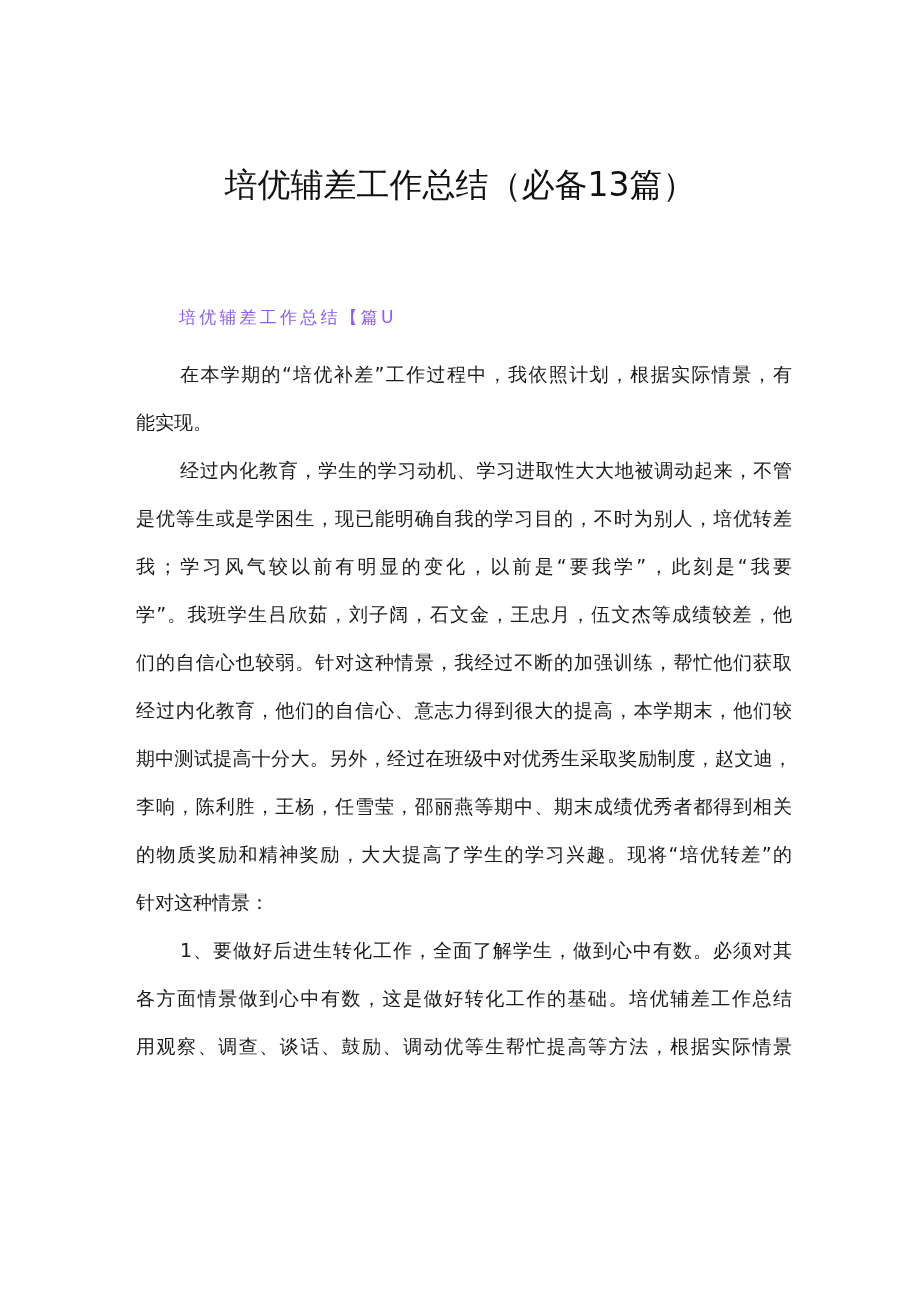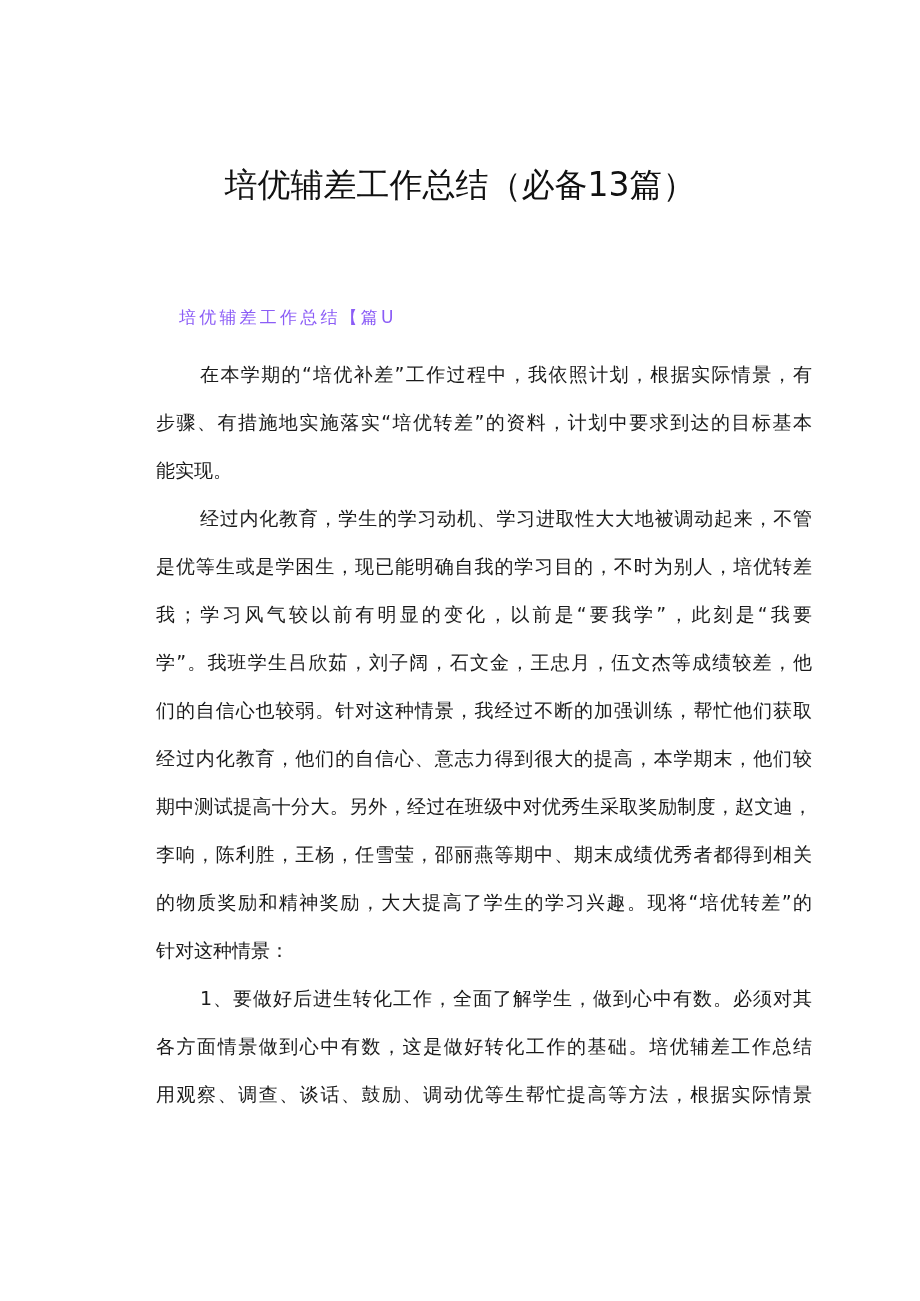--- a/index.html
+++ b/index.html
@@ -43,21 +43,20 @@
       color: #8b5cf6;
       letter-spacing: 3.2px;
       white-space: nowrap;
       margin-top: 36px;
     }
     .body-text {
       position: absolute;
       left: 136px;
       width: 660px;
       top: 356px;
-      margin-left: 20px;
     }
     .line {
       display: block;
       height: 48px;
       line-height: 36px;
       font-size: 19px;
       color: #1a1a1a;
       white-space: nowrap;
       text-align: justify;
       text-align-last: justify;
@@ -74,21 +73,20 @@
 </head>
 <body>
 
 <div class="page">
   <div class="title">培优辅差工作总结（必备13篇）</div>
   <div class="subtitle">培优辅差工作总结【篇U</div>
 
   <div class="body-text">
 
     <span class="line first">在本学期的“培优补差”工作过程中，我依照计划，根据实际情景，有</span>
-    <span class="line">步骤、有措施地实施落实“培优转差”的资料，计划中要求到达的目标基本</span>
     <span class="line last">能实现。</span>
 
     <span class="line first">经过内化教育，学生的学习动机、学习进取性大大地被调动起来，不管</span>
     <span class="line">是优等生或是学困生，现已能明确自我的学习目的，不时为别人，培优转差</span>
     <span class="line">我；学习风气较以前有明显的变化，以前是“要我学”，此刻是“我要</span>
     <span class="line">学”。我班学生吕欣茹，刘子阔，石文金，王忠月，伍文杰等成绩较差，他</span>
     <span class="line">们的自信心也较弱。针对这种情景，我经过不断的加强训练，帮忙他们获取</span>
     <span class="line">经过内化教育，他们的自信心、意志力得到很大的提高，本学期末，他们较</span>
     <span class="line">期中测试提高十分大。另外，经过在班级中对优秀生采取奖励制度，赵文迪，</span>
     <span class="line">李响，陈利胜，王杨，任雪莹，邵丽燕等期中、期末成绩优秀者都得到相关</span>

